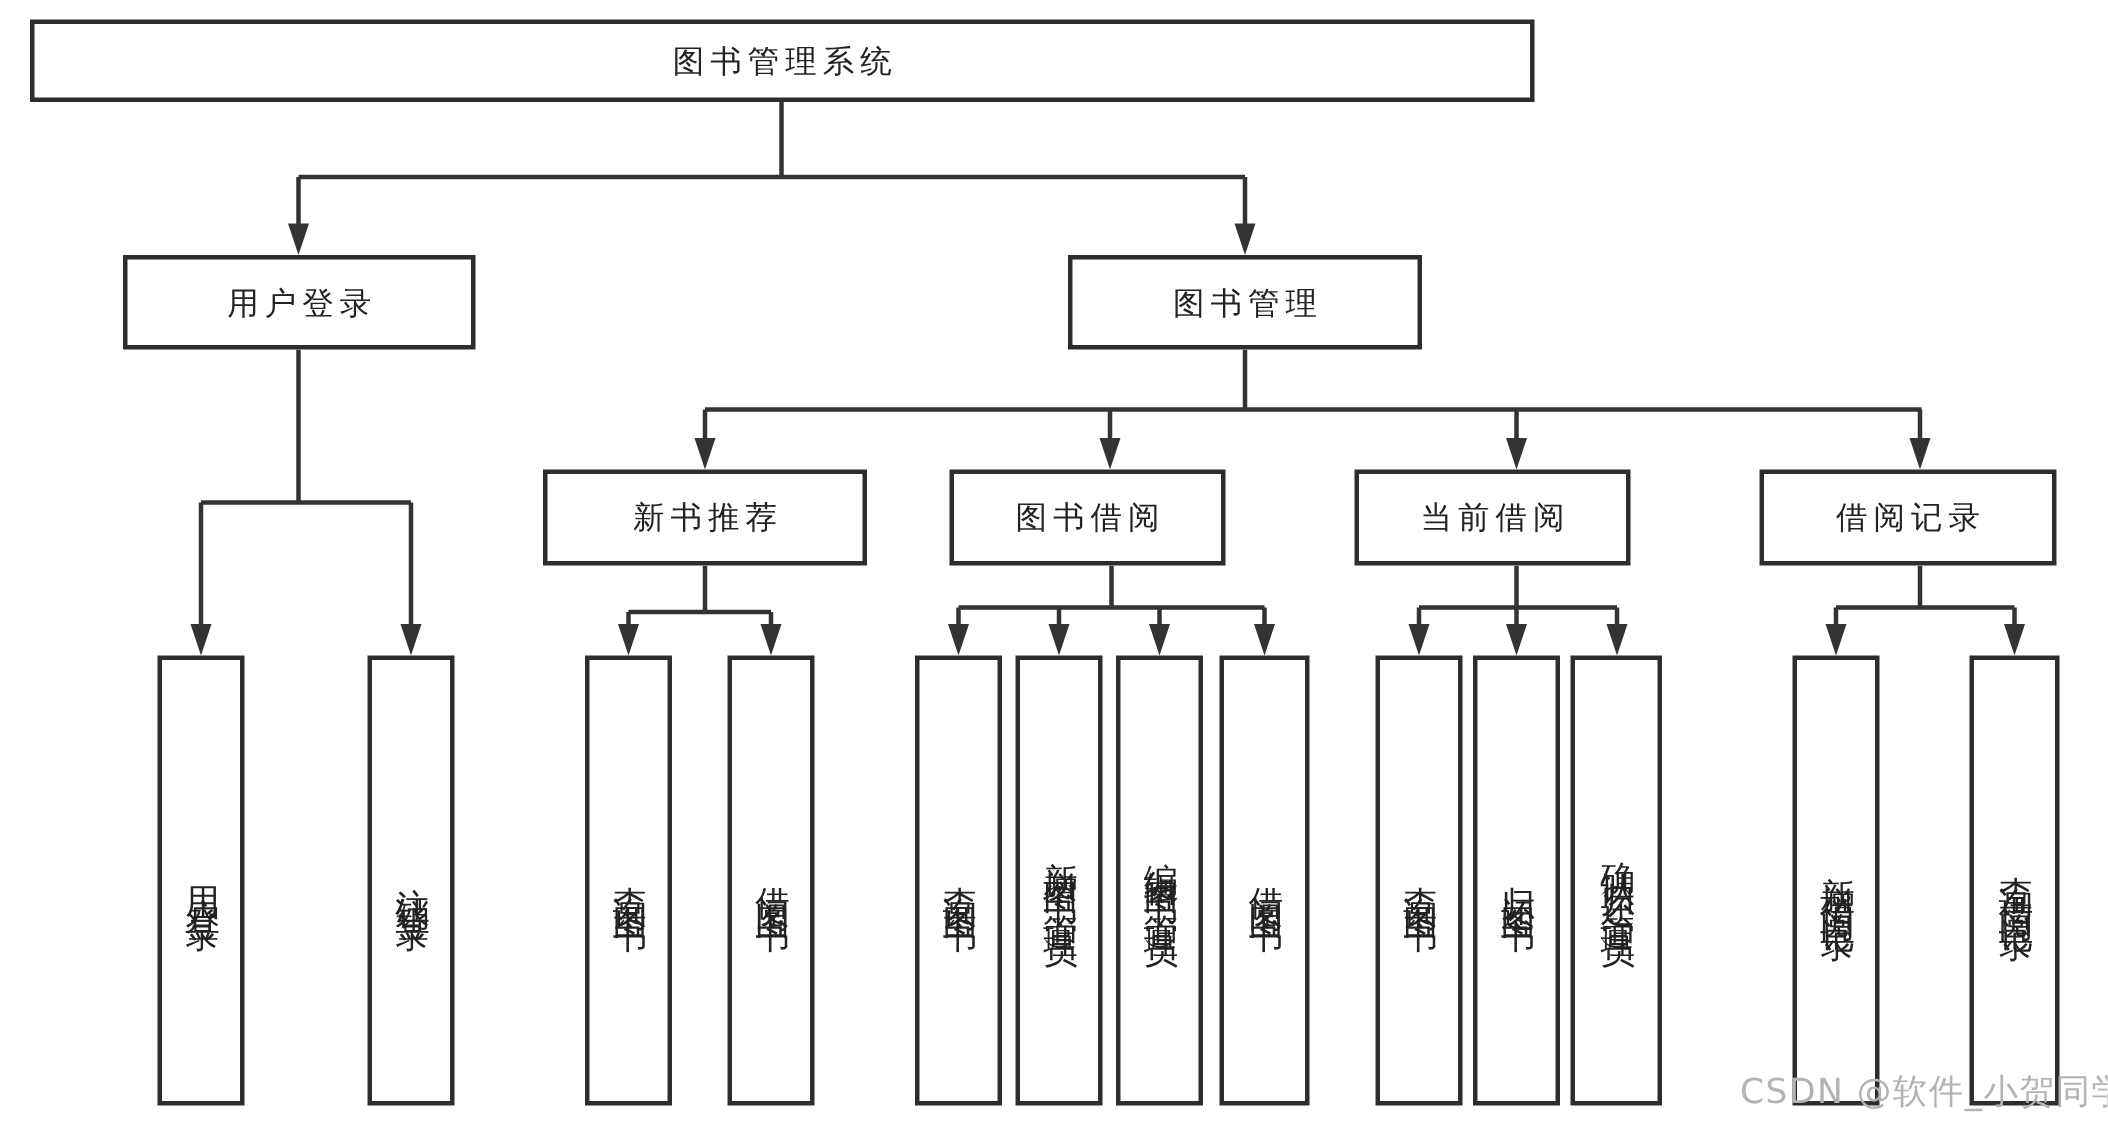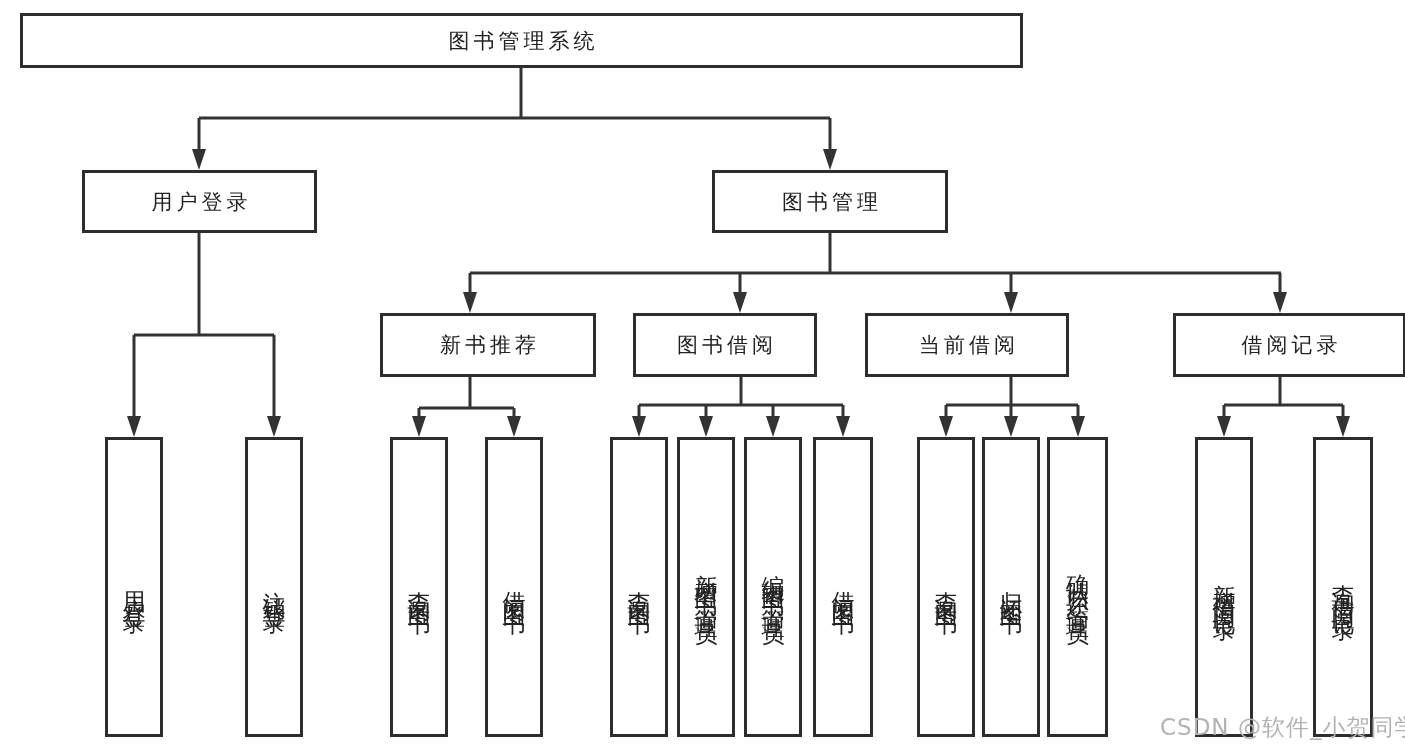--- a/index.html
+++ b/index.html
@@ -133,30 +133,30 @@
     <span>图书管理系统</span>
   </div>
 
   <div class="box h-box" style="left:82px;top:170px;width:235px;height:63px;">
     <span>用户登录</span>
   </div>
   <div class="box h-box" style="left:712px;top:170px;width:236px;height:63px;font-family:Liberation Serif, serif;">
     <span>图书管理</span>
   </div>
 
-  <div class="box h-box" style="left:380px;top:313px;width:216px;height:64px;text-align:center;">
+  <div class="box h-box" style="left:362px;top:313px;width:216px;height:64px;text-align:center;">
     <span>新书推荐</span>
   </div>
   <div class="box h-box" style="left:633px;top:313px;width:184px;height:64px;">
     <span>图书借阅</span>
   </div>
-  <div class="box h-box" style="left:865px;top:313px;width:204px;height:64px;">
+  <div class="box h-box" style="left:903px;top:313px;width:184px;height:64px;">
     <span>当前借阅</span>
   </div>
-  <div class="box h-box" style="left:1173px;top:313px;width:233px;height:64px;">
+  <div class="box h-box" style="left:1173px;top:313px;width:198px;height:64px;">
     <span>借阅记录</span>
   </div>
 
   <div class="box v-box" style="left:105px;top:437px;width:58px;height:300px;">
     <span>用户登录</span>
   </div>
   <div class="box v-box" style="left:245px;top:437px;width:58px;height:300px;">
     <span>注销登录</span>
   </div>
   <div class="box v-box" style="left:390px;top:437px;width:58px;height:300px;">

